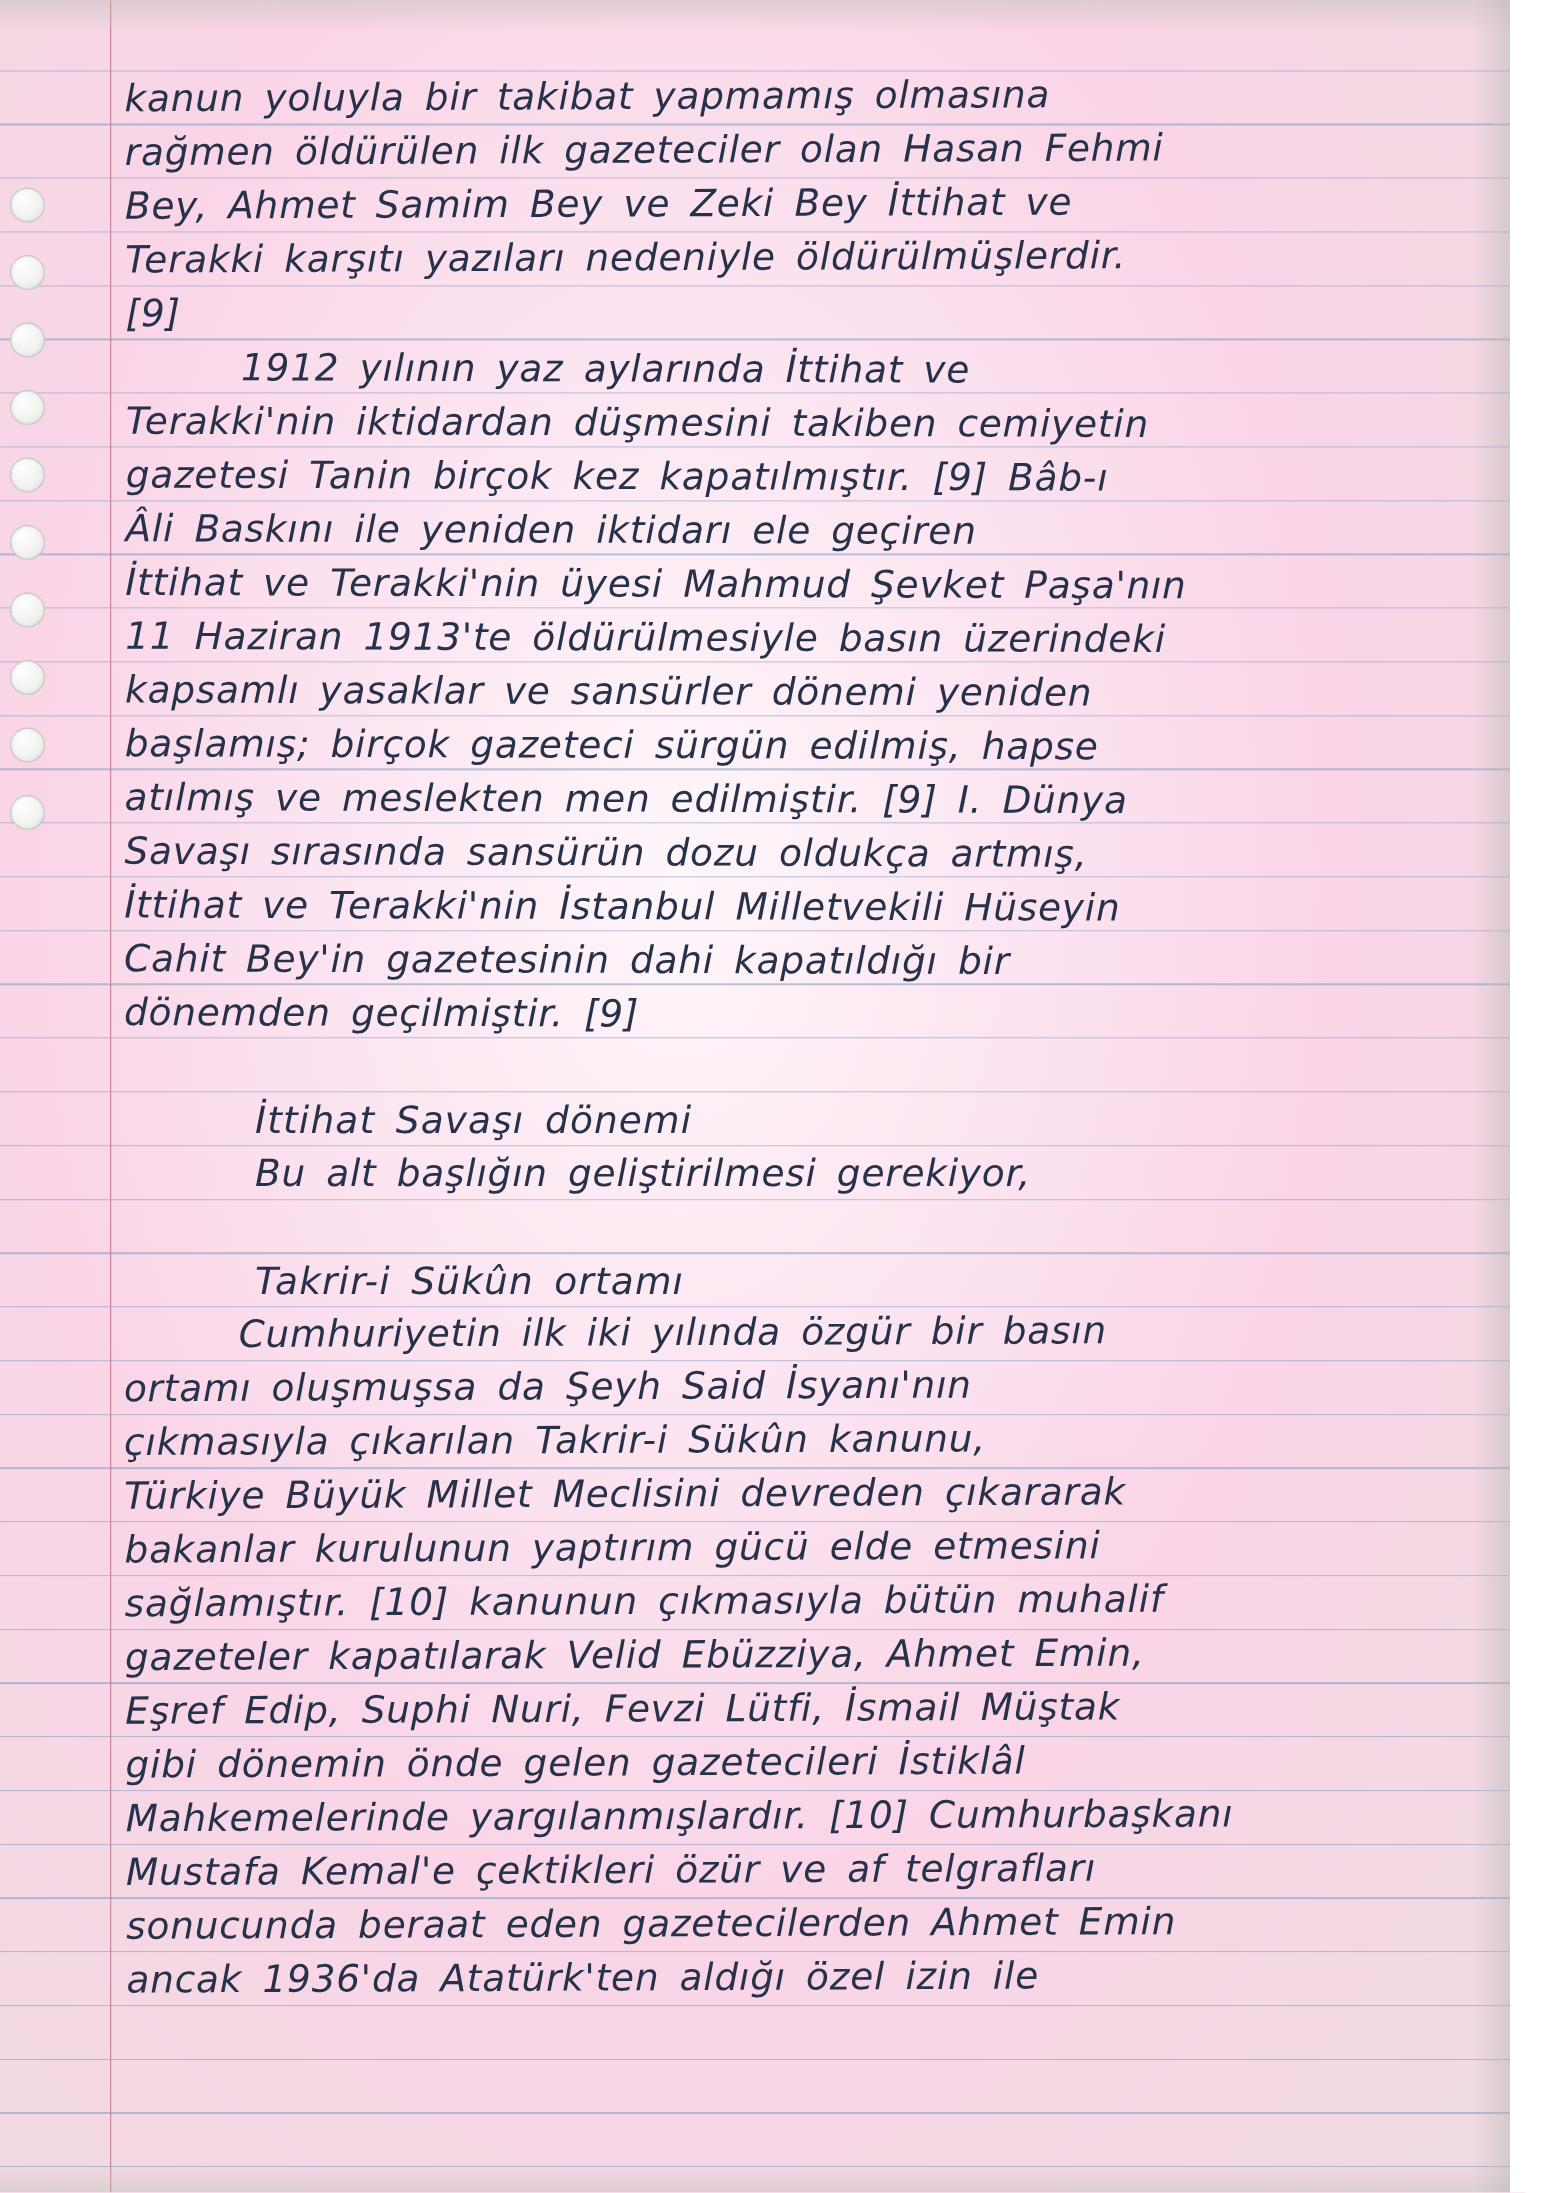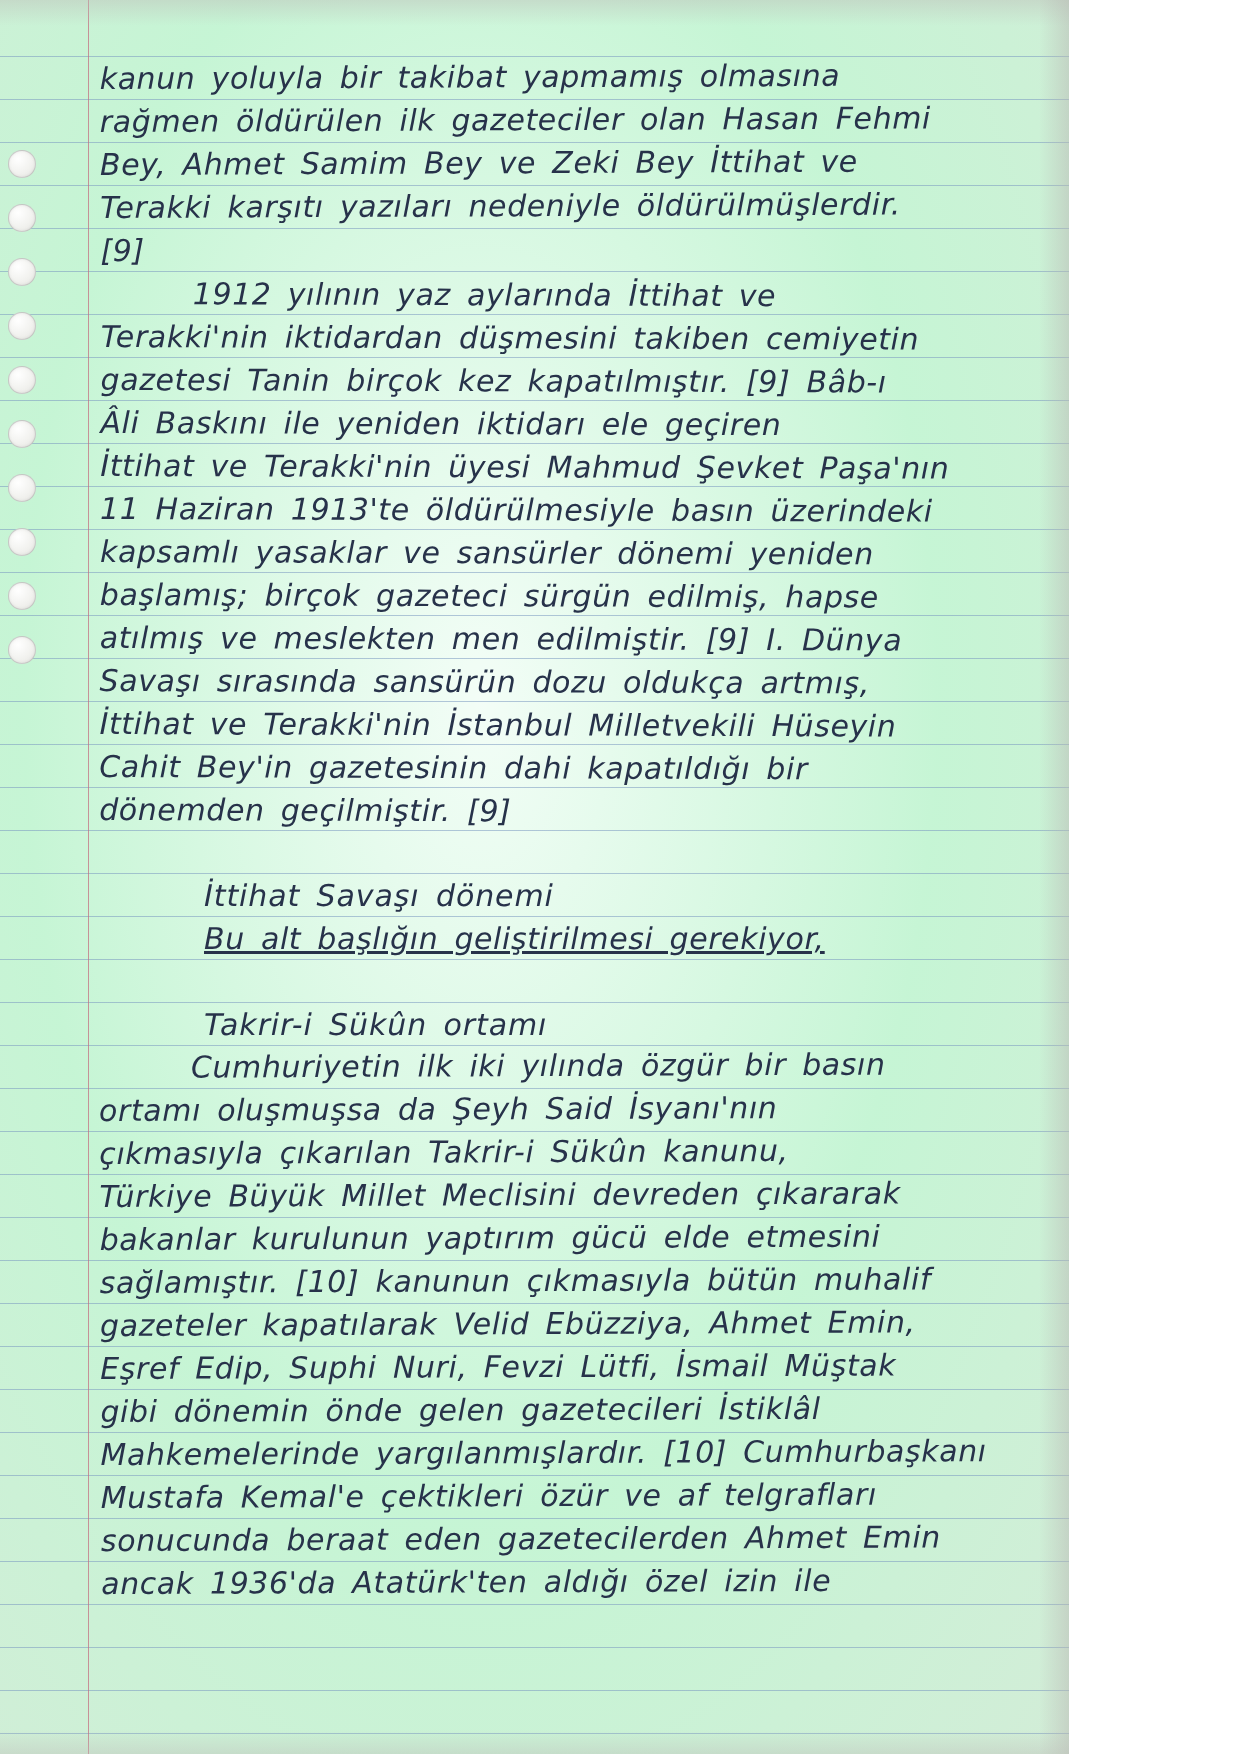--- a/index.html
+++ b/index.html
@@ -5,23 +5,23 @@
   html, body {
     margin: 0;
     padding: 0;
     background: #ffffff;
   }
   body {
     font-family: "DejaVu Sans", sans-serif;
   }
   .page {
     position: relative;
-    width: 1069px;
+    width: 1208px;
     height: 1754px;
-    background: #86efac;
+    background: #f9a8d4;
     overflow: hidden;
   }
   
   .paper-tone {
     position: absolute;
     inset: 0;
     background:
       radial-gradient(ellipse at 45% 40%, rgba(255,255,255,0.9) 0%, rgba(250,250,246,0.55) 55%, rgba(236,236,230,0.75) 100%);
     pointer-events: none;
   }
@@ -115,21 +115,20 @@
   }
   .gap {
     height: 43px;
   }
   .heading {
     text-indent: 104px;
     letter-spacing: 0.9px;
   }
   .subline {
     text-indent: 104px;
-    text-decoration: underline;
   }
   .skew-a { transform: rotate(-0.25deg); transform-origin: left center; }
   .skew-b { transform: rotate(0.18deg); transform-origin: left center; }
 </style>
 </head>
 <body>
 
 <div class="page">
 
   <div class="paper-tone"></div>

